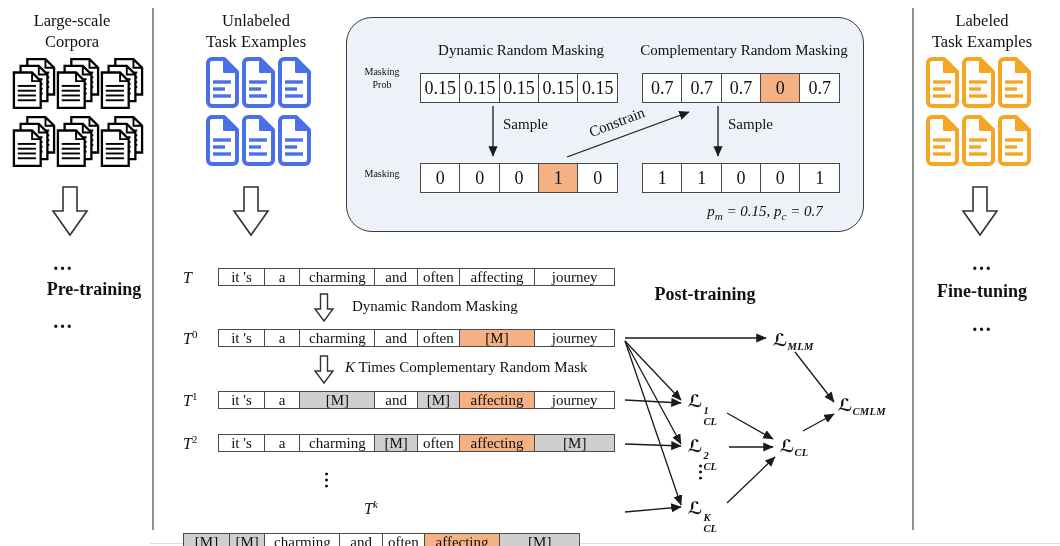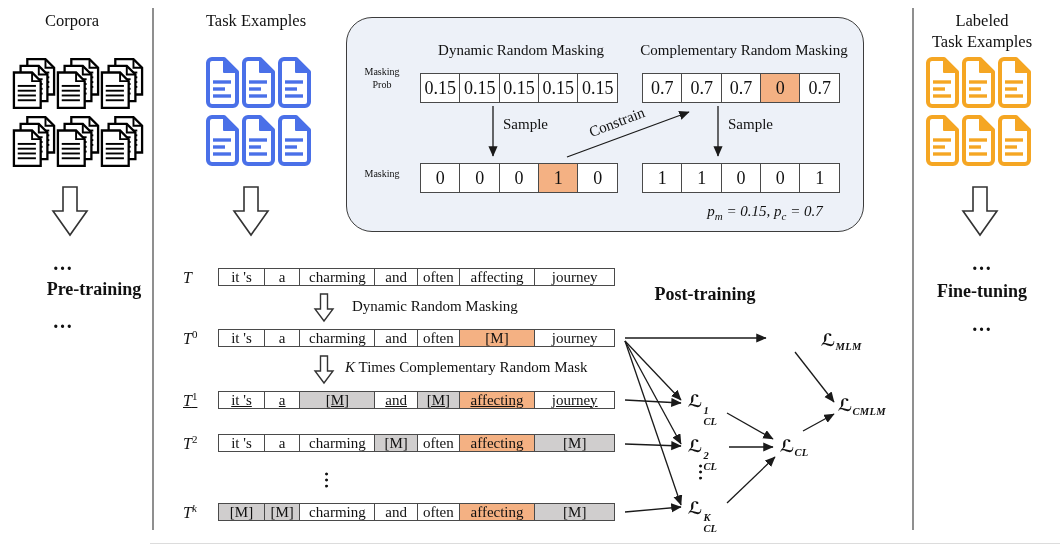--- a/index.html
+++ b/index.html
@@ -48,20 +48,21 @@
 </head>
 <body>
 
 <div class="canvas">
 
   <div class="abs divider" style="left:152px;top:8px;height:522px;"></div>
   <div class="abs divider" style="left:912px;top:8px;height:522px;"></div>
   <div class="abs bottom-line" style="left:150px;top:543px;width:910px;"></div>
 
   <div class="abs col-title" style="left:6px;top:10px;width:132px;">
+    <div>Large-scale</div>
     <div>Corpora</div>
   </div>
   <div class="abs doc-grid" style="left:12px;top:56px;width:132px;">
     <svg width="44" height="56" viewBox="0 0 46 56" class="doc-black">
         <g transform="translate(15,1)">
     <path d="M1,1 h19 l9,9 v28 h-28 z" fill="#fff" stroke="#000" stroke-width="2.4" stroke-linejoin="miter"></path>
     <path d="M20,1 v9 h9" fill="none" stroke="#000" stroke-width="2"></path>
     <line x1="5" y1="15" x2="24" y2="15" stroke="#000" stroke-width="2"></line>
     <line x1="5" y1="20" x2="24" y2="20" stroke="#000" stroke-width="2"></line>
     <line x1="5" y1="25" x2="24" y2="25" stroke="#000" stroke-width="2"></line>
@@ -216,20 +217,21 @@
       </svg>
   </div>
   <svg class="abs" style="left:48px;top:186px;" width="44" height="52" viewBox="0 0 44 52">
     <path d="M15,1 H29 V25 H39 L22,49 L5,25 H15 Z" fill="#fff" stroke="#333" stroke-width="1.6"></path>
   </svg>
   <div class="abs dots" style="left:33px;top:258px;width:60px;">…</div>
   <div class="abs stage" style="left:0px;top:279px;width:126px;padding-left:31px;">Pre-training</div>
   <div class="abs dots" style="left:33px;top:316px;width:60px;">…</div>
 
   <div class="abs col-title" style="left:190px;top:10px;width:132px;">
+    <div>Unlabeled</div>
     <div>Task Examples</div>
   </div>
   <div class="abs doc-grid" style="left:204px;top:55px;width:114px;">
     <svg width="36" height="56" viewBox="0 0 36 54" class="doc-blue">
     <path d="M8,3 h12 l13,13 v30 a4,4 0 0 1 -4,4 H8 a4,4 0 0 1 -4,-4 V7 a4,4 0 0 1 4,-4 z" fill="#fff" stroke="#4a70e8" stroke-width="4" stroke-linejoin="round"></path>
     <path d="M20,3 l13,13 h-13 z" fill="#4a70e8" stroke="#4a70e8" stroke-width="2" stroke-linejoin="round"></path>
     <line x1="9" y1="26" x2="27" y2="26" stroke="#4a70e8" stroke-width="3.4"></line>
     <line x1="9" y1="33" x2="21" y2="33" stroke="#4a70e8" stroke-width="3.4"></line>
     <line x1="9" y1="40" x2="27" y2="40" stroke="#4a70e8" stroke-width="3.4"></line>
       </svg>
@@ -406,21 +408,21 @@
       </div>
   </div>
 
   <svg class="abs" style="left:313px;top:355px;" width="22" height="30" viewBox="0 0 22 30">
     <path d="M7.5,1 H14.5 V16 H20 L11,28 L2,16 H7.5 Z" fill="#fff" stroke="#333" stroke-width="1.4"></path>
   </svg>
   <div class="abs row-note" style="left:345px;top:359px;">
     <span class="kital">K</span><span> Times Complementary Random Mask</span>
   </div>
 
-  <div class="abs tok-row" style="left:183px;top:386px;text-decoration:underline;">
+  <div class="abs tok-row" style="left:183px;top:386px;">
     <span class="tok-label"><span>T</span><sup>1</sup></span>
     <div class="tok-cells">
         <div class="cell plain" style="width: 47px;">it 's</div>
         <div class="cell plain" style="width: 37px;">a</div>
         <div class="cell gray" style="width: 76px;">[M]</div>
         <div class="cell plain" style="width: 44px;">and</div>
         <div class="cell gray" style="width: 43px;">[M]</div>
         <div class="cell orange" style="width: 77px;">affecting</div>
         <div class="cell plain" style="width: 81px;">journey</div>
       </div>
@@ -436,36 +438,36 @@
         <div class="cell plain" style="width: 43px;">often</div>
         <div class="cell orange" style="width: 77px;">affecting</div>
         <div class="cell gray" style="width: 81px;">[M]</div>
       </div>
   </div>
 
   <div class="abs" style="left:318px;top:470px;width:24px;text-align:center;">
     <span class="vdots">…</span>
   </div>
 
-  <div class="abs tok-row" style="left:183px;top:498px;">
+  <div class="abs tok-row" style="left:183px;top:498px;flex-direction:column;">
     <span class="tok-label"><span>T</span><sup class="it">k</sup></span>
     <div class="tok-cells">
         <div class="cell gray" style="width: 47px;">[M]</div>
         <div class="cell gray" style="width: 37px;">[M]</div>
         <div class="cell plain" style="width: 76px;">charming</div>
         <div class="cell plain" style="width: 44px;">and</div>
         <div class="cell plain" style="width: 43px;">often</div>
         <div class="cell orange" style="width: 77px;">affecting</div>
         <div class="cell gray" style="width: 81px;">[M]</div>
       </div>
   </div>
 
   <div class="abs post-title" style="left:635px;top:284px;width:140px;">Post-training</div>
 
-  <div class="abs loss" style="left:773px;top:330px;margin-left:48px;">
+  <div class="abs loss" style="left:773px;top:330px;">
     <span class="lsym">ℒ</span><sub class="lsub">MLM</sub>
   </div>
   <div class="abs loss" style="left:688px;top:391px;">
     <span class="lsym">ℒ</span><span class="supsub">
         <span>1</span>
         <span>CL</span>
       </span>
   </div>
   <div class="abs loss" style="left:688px;top:436px;">
     <span class="lsym">ℒ</span><span class="supsub">

